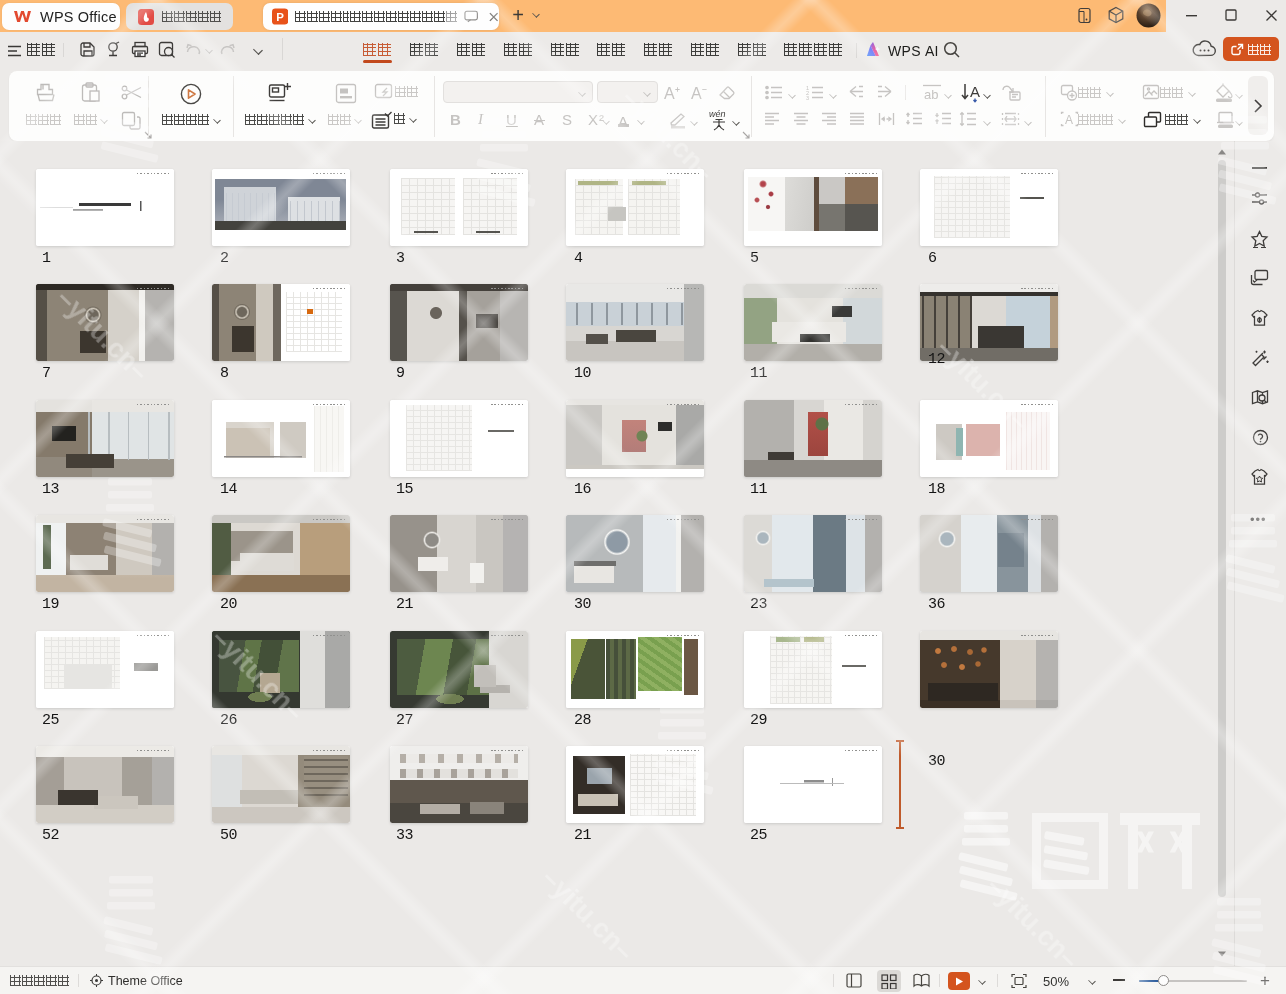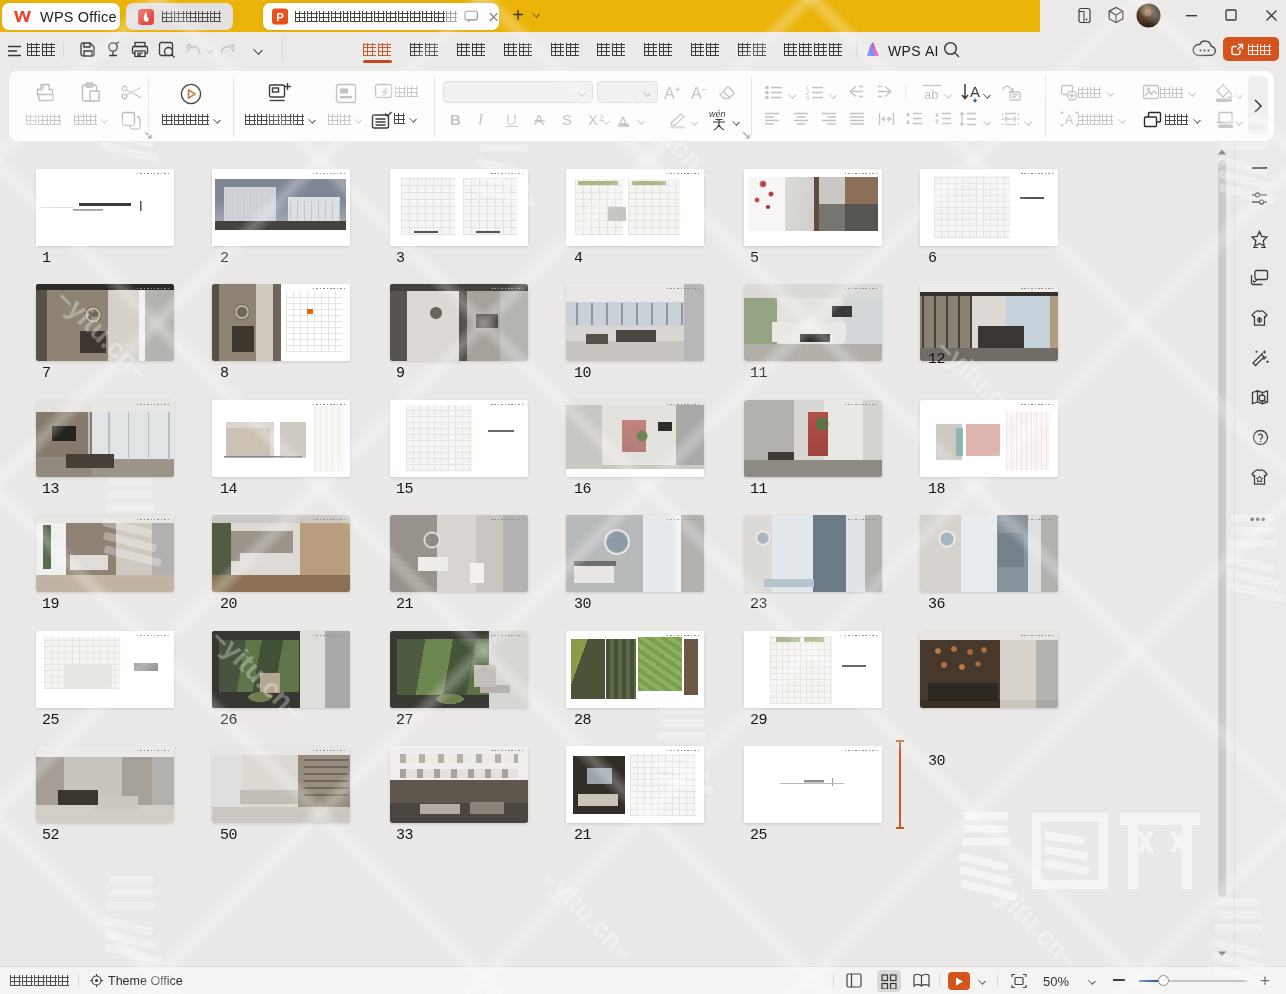--- a/index.html
+++ b/index.html
@@ -8,21 +8,21 @@
 
 .z{display:inline-block;vertical-align:middle;margin-right:1px;
 background:repeating-linear-gradient(0deg,currentColor 0 1px,transparent 1px 3.8px),
 repeating-linear-gradient(90deg,currentColor 0 1px,transparent 1px 4.4px);opacity:.88}
 .z:last-child{margin-right:0}
 .zt{width:11px;height:11px}   
 .zm{width:13px;height:13px;margin-right:2px}   
 .zr{width:11px;height:11px}   
 .zs{width:11px;height:11px}   
 
-#tabbar{position:absolute;left:0;top:0;width:1040px;height:32px;background:#eab308}
+#tabbar{position:absolute;left:0;top:0;width:1166px;height:32px;background:#fdba74}
 .tab{position:absolute;top:3px;height:27px;border-radius:7px;display:flex;align-items:center}
 #tab1{left:2px;width:118px;background:#fdfdfd;box-shadow:0 0 2px rgba(0,0,0,.08);padding-left:11px}
 #tab1 span{font-size:14.5px;color:#1f1f1f;margin-left:8px;letter-spacing:.2px}
 #tab2{left:126px;width:107px;background:#e3e1df;padding-left:12px;color:#3c3b39}
 #tab3{left:263px;width:236px;background:#fefefe;box-shadow:0 0 3px rgba(0,0,0,.10);padding-left:9px;color:#2a2a28}
 #plus{left:508px;top:6px;width:20px;height:20px;font-size:20px;color:#3a3936;text-align:center;line-height:19px}
 #tcaret{left:532px;top:10px}
 
 .cv{display:inline-block;width:8px;height:8px;position:relative}
 .cv:before{content:"";position:absolute;left:1px;top:1px;width:5px;height:5px;border-right:1.4px solid #55534f;border-bottom:1.4px solid #55534f;transform:rotate(45deg) scale(1,.8)}

